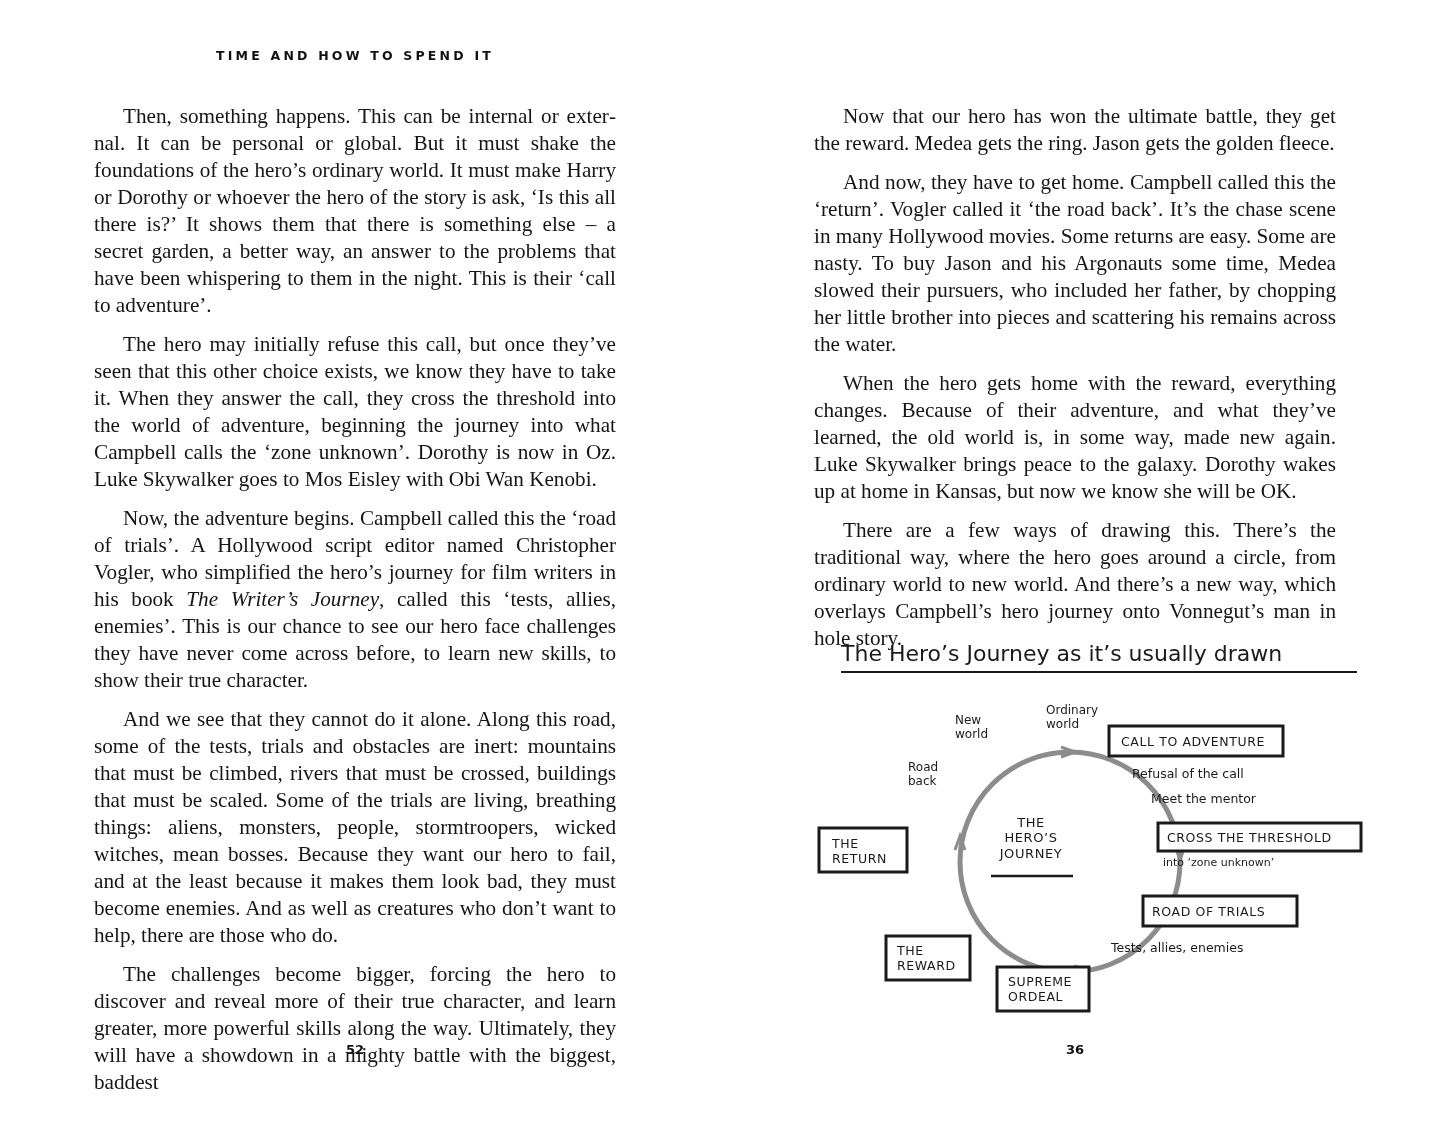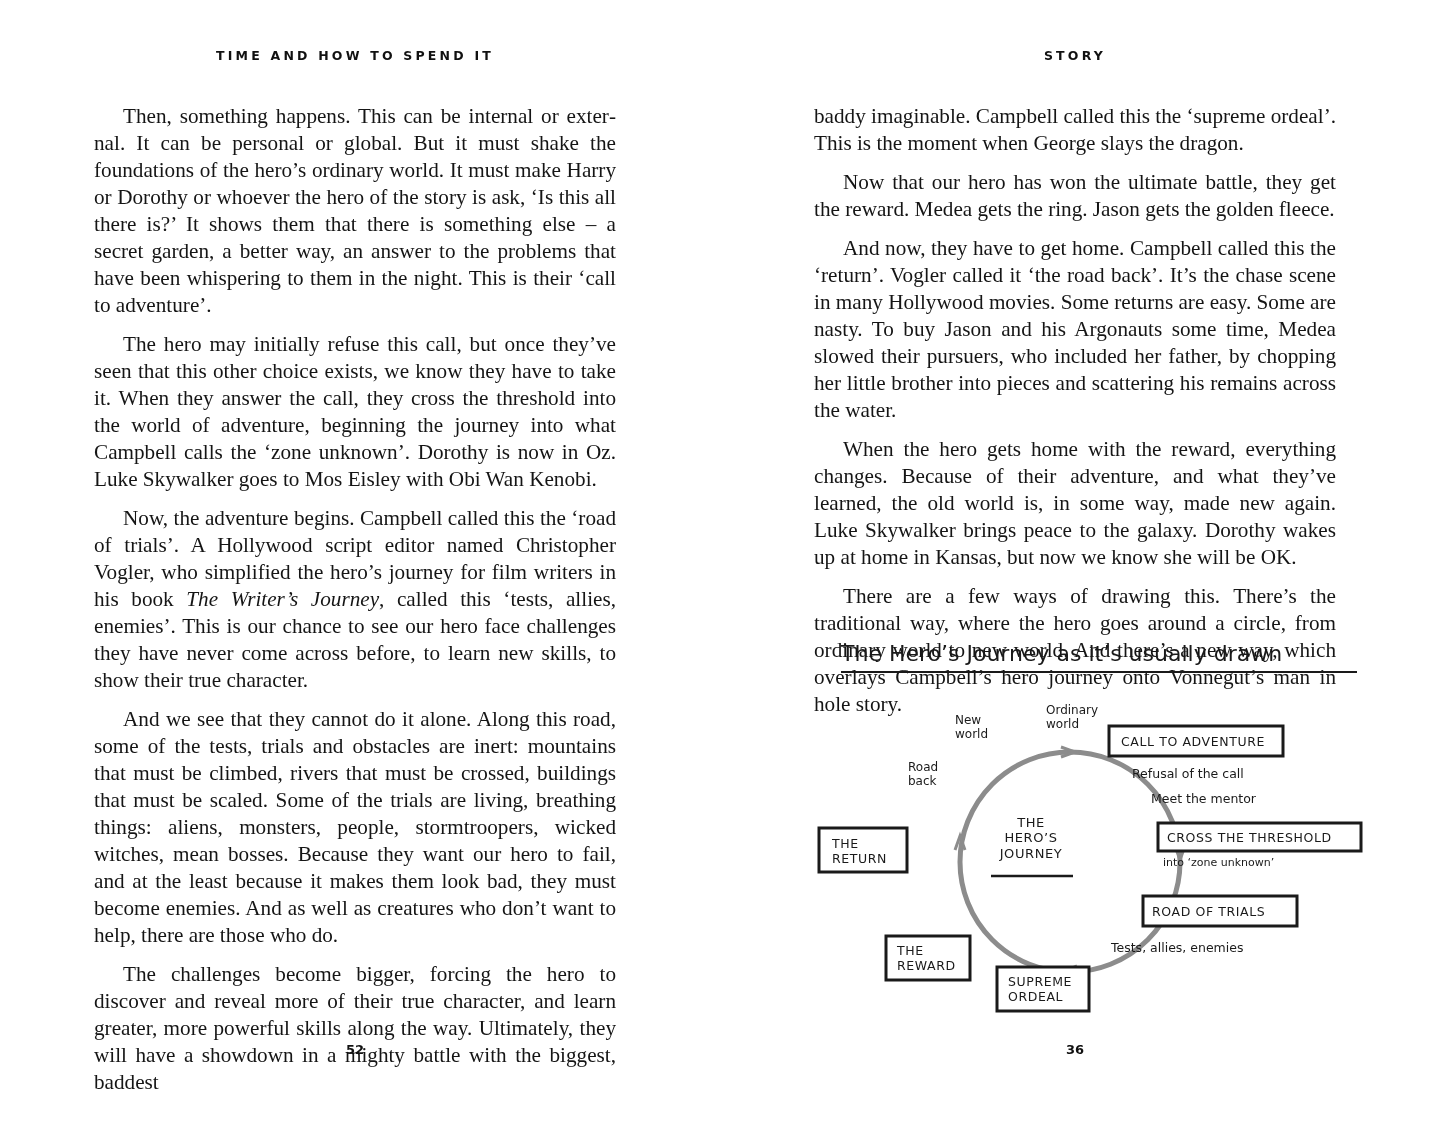--- a/index.html
+++ b/index.html
@@ -44,23 +44,21 @@
     <p>Then, something happens. This can be internal or exter­nal. It can be personal or global. But it must shake the foundations of the hero’s ordinary world. It must make Harry or Dorothy or whoever the hero of the story is ask, ‘Is this all there is?’ It shows them that there is something else – a secret garden, a better way, an answer to the problems that have been whispering to them in the night. This is their ‘call to adventure’.</p>
     <p>The hero may initially refuse this call, but once they’ve seen that this other choice exists, we know they have to take it. When they answer the call, they cross the threshold into the world of adventure, beginning the journey into what Campbell calls the ‘zone unknown’. Dorothy is now in Oz. Luke Skywalker goes to Mos Eisley with Obi Wan Kenobi.</p>
     <p><span>Now, the adventure begins. Campbell called this the ‘road of trials’. A Hollywood script editor named Christopher Vogler, who simplified the hero’s journey for film writers in his book </span><em>The Writer’s Journey</em><span>, called this ‘tests, allies, enemies’. This is our chance to see our hero face challenges they have never come across before, to learn new skills, to show their true character.</span></p>
     <p>And we see that they cannot do it alone. Along this road, some of the tests, trials and obstacles are inert: mountains that must be climbed, rivers that must be crossed, buildings that must be scaled. Some of the trials are living, breath­ing things: aliens, monsters, people, stormtroopers, wicked witches, mean bosses. Because they want our hero to fail, and at the least because it makes them look bad, they must become enemies. And as well as creatures who don’t want to help, there are those who do.</p>
     <p>The challenges become bigger, forcing the hero to discover and reveal more of their true character, and learn greater, more powerful skills along the way. Ultimately, they will have a showdown in a mighty battle with the biggest, baddest</p>
   </div>
   <div class="folio">52</div>
 </div>
 
 <div class="page right">
-  <div class="running-head">STORY</div>
   <div class="body-text">
-    <p class="noindent">baddy imaginable. Campbell called this the ‘supreme ordeal’. This is the moment when George slays the dragon.</p>
     <p>Now that our hero has won the ultimate battle, they get the reward. Medea gets the ring. Jason gets the golden fleece.</p>
     <p>And now, they have to get home. Campbell called this the ‘return’. Vogler called it ‘the road back’. It’s the chase scene in many Hollywood movies. Some returns are easy. Some are nasty. To buy Jason and his Argonauts some time, Medea slowed their pursuers, who included her father, by chopping her little brother into pieces and scattering his remains across the water.</p>
     <p>When the hero gets home with the reward, everything changes. Because of their adventure, and what they’ve learned, the old world is, in some way, made new again. Luke Skywalker brings peace to the galaxy. Dorothy wakes up at home in Kansas, but now we know she will be OK.</p>
     <p>There are a few ways of drawing this. There’s the traditional way, where the hero goes around a circle, from ordinary world to new world. And there’s a new way, which overlays Campbell’s hero journey onto Vonnegut’s man in hole story.</p>
   </div>
 
   <div class="diagram">
     <svg viewBox="0 0 580 400" xmlns="http://www.w3.org/2000/svg">
 
       <text class="hand" x="36" y="31" font-size="22">The Hero’s Journey as it’s usually drawn</text>

